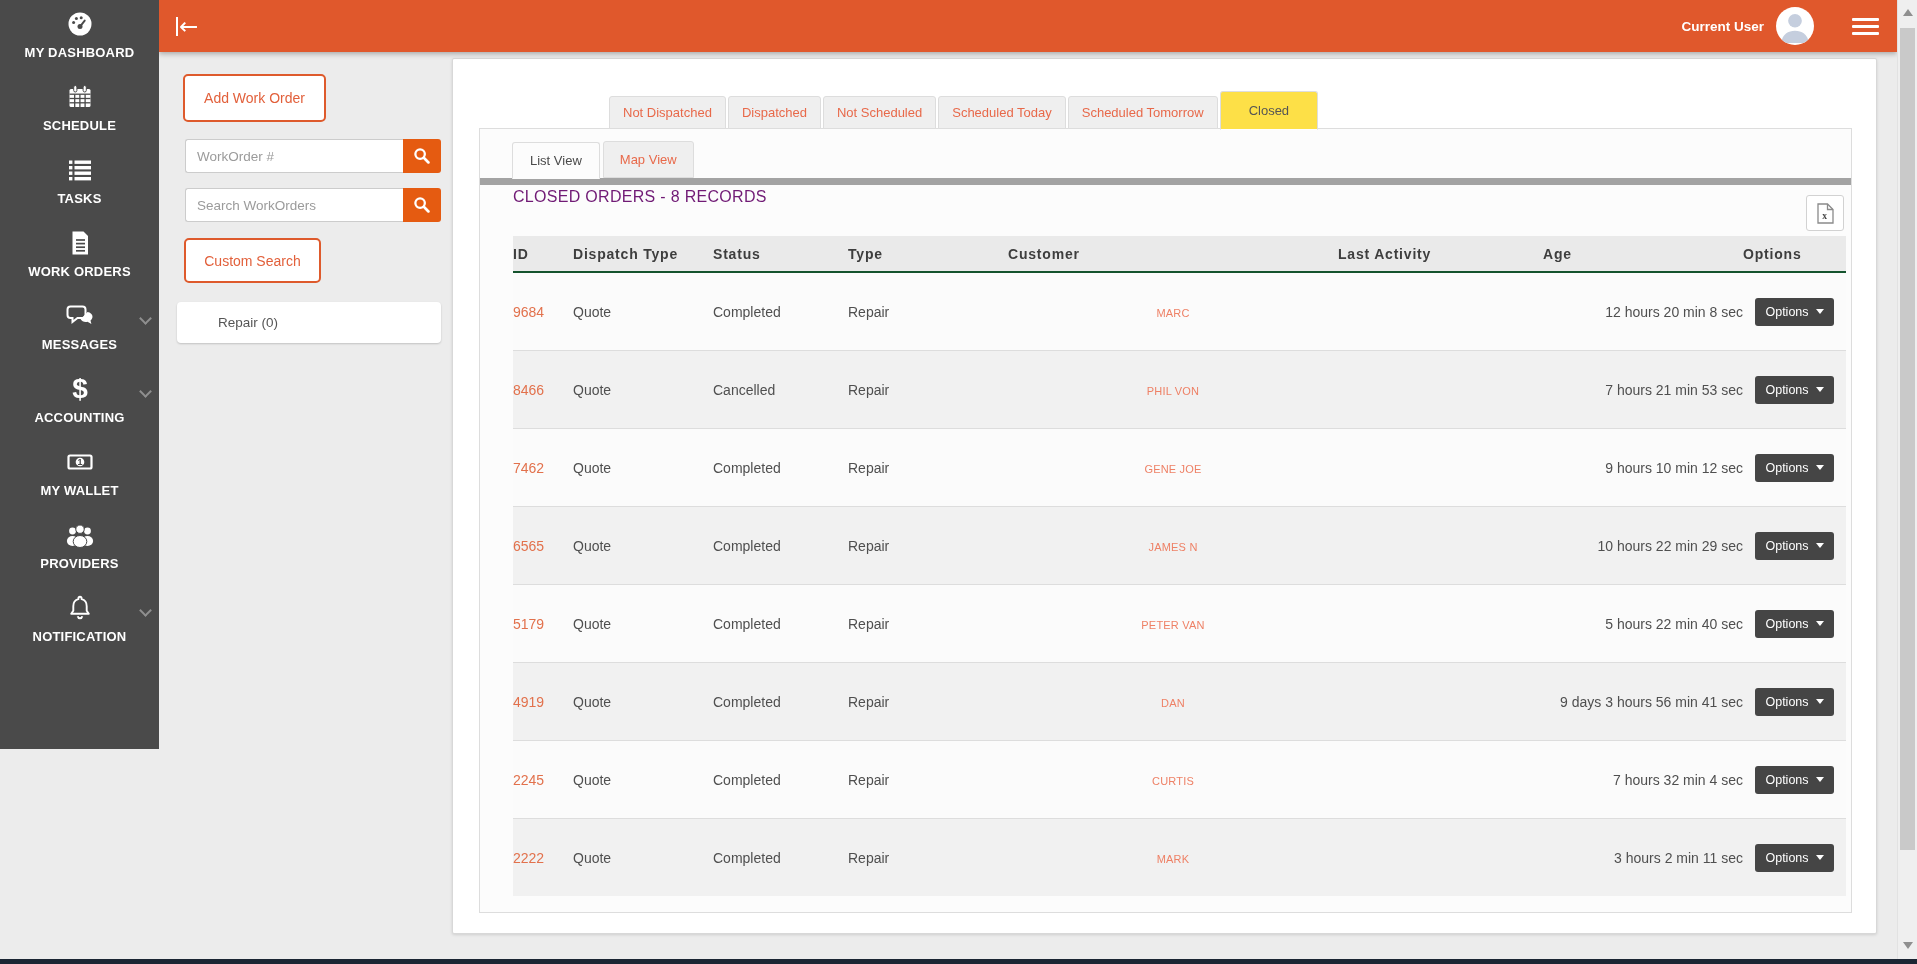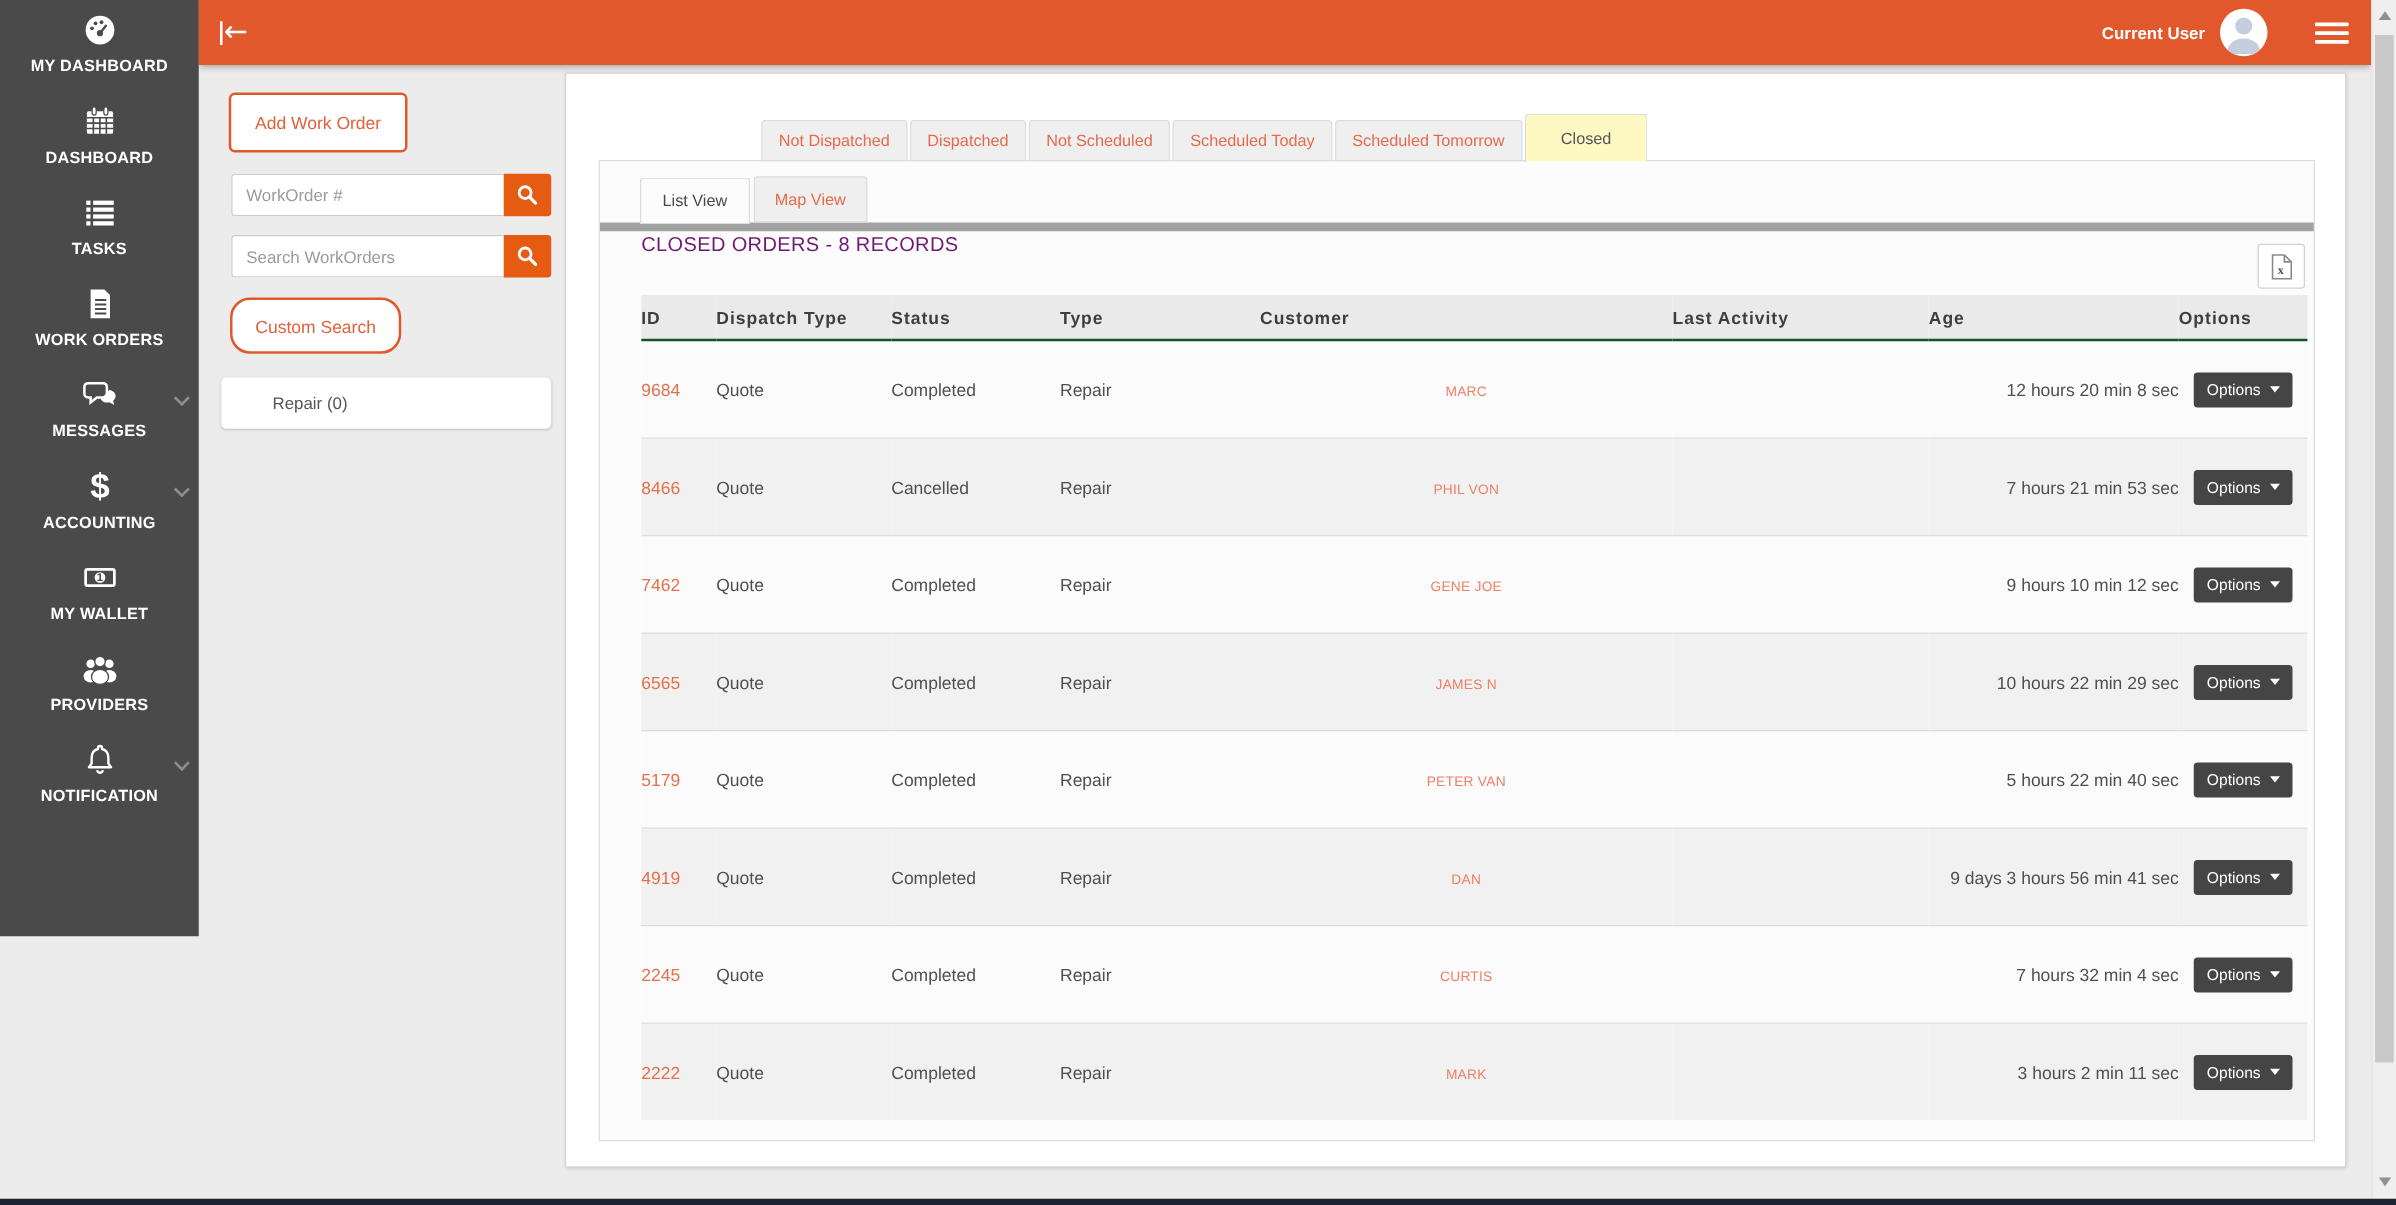--- a/index.html
+++ b/index.html
@@ -51,21 +51,21 @@
   .hamburger .hb{width:27px;height:3px;background:#fff;border-radius:1px;margin:4px 0;}
 
   
   .btn-outline{
     position:absolute;background:#fff;border:2px solid #DE5A2C;border-radius:5px;
     color:#E2603B;font-size:14px;cursor:pointer;
     display:flex;align-items:center;justify-content:center;box-sizing:border-box;
     font-family:inherit;
   }
   #add-work-order{left:183px;top:74px;width:143px;height:48px;}
-  #custom-search{left:184px;top:238px;width:137px;height:45px;border-radius:16px;}
+  #custom-search{left:184px;top:238px;width:137px;height:45px;}
   .search-row{position:absolute;left:185px;display:flex;height:34px;}
   #wo-row{top:139px;}
   #kw-row{top:188px;}
   .search-row input{
     width:218px;height:34px;border:1px solid #CCC;border-right:none;
     border-radius:3px 0 0 3px;padding:0 11px;font-size:13.5px;color:#555;
     box-sizing:border-box;outline:none;font-family:inherit;background:#fff;
   }
   .search-row input::placeholder{color:#9B9B9B;}
   .search-btn{
@@ -88,21 +88,21 @@
   .main-tabs{
     position:absolute;left:156px;top:32px;height:38px;display:flex;
     align-items:flex-end;z-index:3;
   }
   .tab{
     background:#EFEFEF;border:1px solid #DDD;border-radius:3px 3px 0 0;
     color:#E8694A;font-size:13px;padding:8px 13px;margin-right:2px;cursor:pointer;
     white-space:nowrap;
   }
   .tab.active{
-    background:#fef9c3;color:#555;padding:11px 28px;margin-bottom:-1px;
+    background:#fde047;color:#555;padding:11px 28px;margin-bottom:-1px;
     border-bottom:1px solid #FFF;
   }
   .inner-panel{
     position:absolute;left:26px;top:69px;width:1371px;height:783px;
     background:#FCFCFC;border:1px solid #DDD;z-index:1;box-sizing:content-box;
   }
   .view-tabs{
     position:absolute;left:0;right:0;top:13px;height:36px;padding-left:32px;
     border-bottom:7px solid #a3a3a3;display:flex;align-items:flex-end;
   }
@@ -216,21 +216,21 @@
           <g stroke="#4A4A4A" stroke-width="1.3">
             <line x1="4.5" y1="12.2" x2="25.5" y2="12.2"></line>
             <line x1="4.5" y1="16.5" x2="25.5" y2="16.5"></line>
             <line x1="4.5" y1="20.8" x2="25.5" y2="20.8"></line>
             <line x1="9.7" y1="12.2" x2="9.7" y2="25"></line>
             <line x1="14.9" y1="12.2" x2="14.9" y2="25"></line>
             <line x1="20.1" y1="12.2" x2="20.1" y2="25"></line>
           </g>
         </svg>
       </span>
-      <span class="lbl">DASHBOARD</span>
+      <span class="lbl">SCHEDULE</span>
     </div>
     <div class="side-item">
       <span class="ic">
         <svg width="30" height="30" viewBox="0 0 30 30">
           <g fill="#fff">
             <rect x="4" y="5.5" width="3.4" height="3.4"></rect>
               <rect x="9.5" y="5.5" width="16.5" height="3.4"></rect>
             <rect x="4" y="11" width="3.4" height="3.4"></rect>
               <rect x="9.5" y="11" width="16.5" height="3.4"></rect>
             <rect x="4" y="16.5" width="3.4" height="3.4"></rect>

